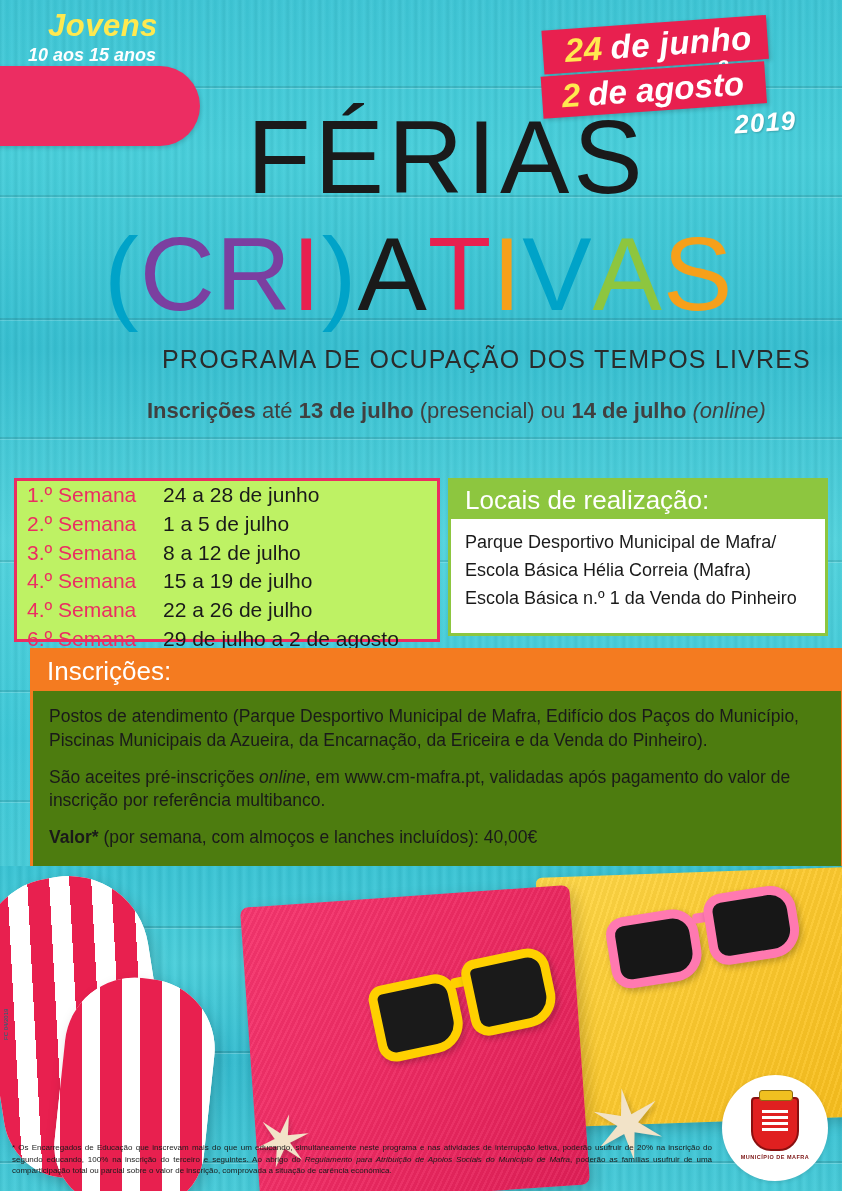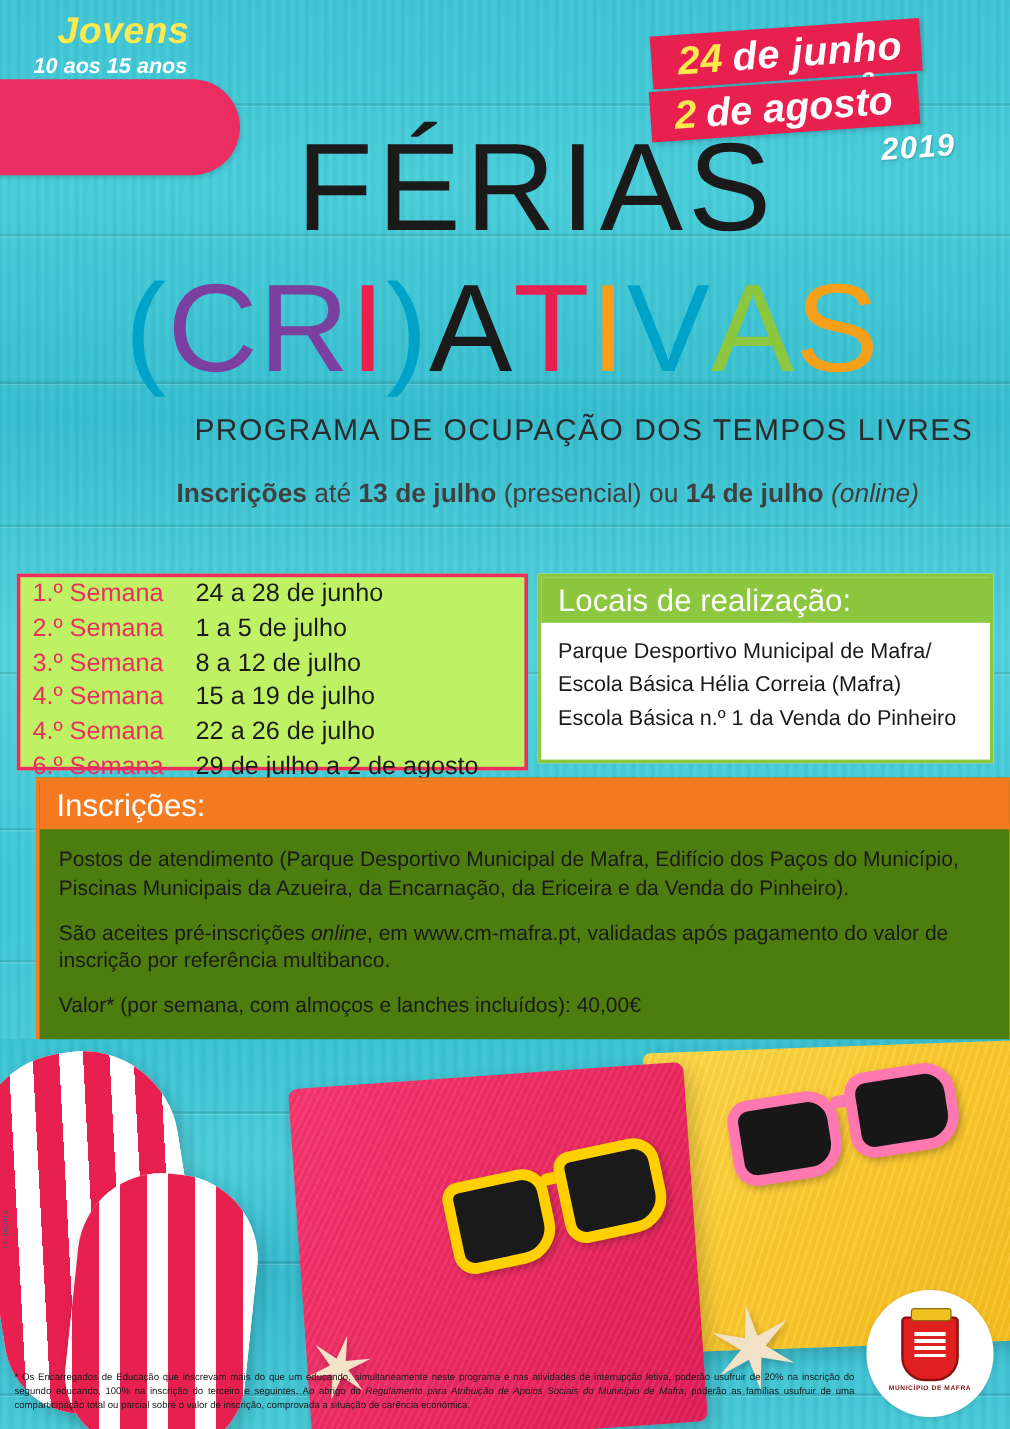--- a/index.html
+++ b/index.html
@@ -248,21 +248,21 @@
   .inscr-body {
     padding: 14px 16px 0 16px;
   }
   .inscr-body p {
     margin: 0 0 13px 0;
     font-size: 17.5px;
     color: #1a1a1a;
     line-height: 1.36;
   }
   .inscr-body i { font-style: italic; }
-  .inscr-body b { font-weight: normal; }
+  .inscr-body b { font-weight: bold; }
 
   
   .photo {
     position: absolute;
     left: 0; top: 866px;
     width: 842px; height: 325px;
     overflow: hidden;
     background:
       repeating-linear-gradient(
         90deg,

